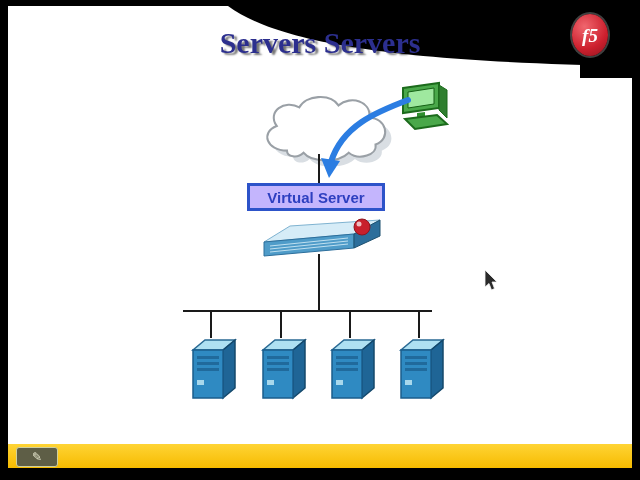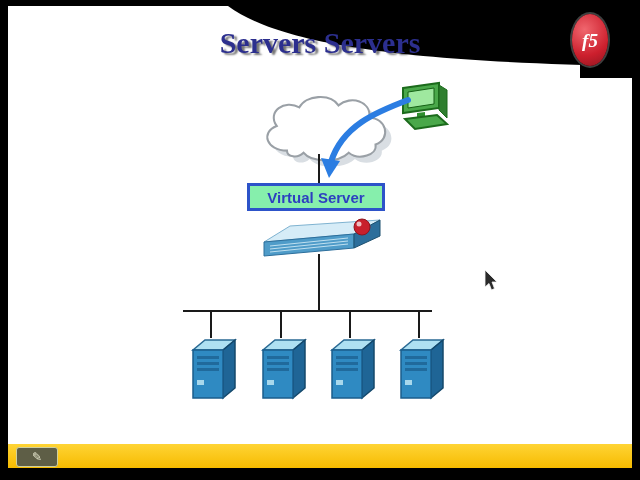--- a/index.html
+++ b/index.html
@@ -4,21 +4,21 @@
 <style>
   html,body{margin:0;padding:0;background:#000;}
   .stage{position:relative;width:640px;height:480px;background:#000;overflow:hidden;
          font-family:"Liberation Sans",sans-serif;}
   .slide{position:absolute;left:8px;top:6px;width:624px;height:462px;background:#ffffff;}
 
   
   .corner-curve{position:absolute;right:0;top:0;width:412px;height:72px;pointer-events:none;}
 
   
-  .logo{position:absolute;left:564px;top:8px;width:36px;height:52px;border-radius:50%;
+  .logo{position:absolute;left:564px;top:8px;width:36px;height:42px;border-radius:50%;
         background:radial-gradient(circle at 35% 30%, #f0666e, #cc1f2d 60%, #8e1620);
         display:flex;align-items:center;justify-content:center;
         box-shadow:0 0 0 2px rgba(255,255,255,0.25);}
   .logo span{color:#fff;font-family:"Liberation Serif",serif;font-style:italic;
              font-weight:bold;font-size:19px;line-height:1;}
 
   
   .title{position:absolute;left:152px;top:20px;width:320px;text-align:center;
          font-family:"Liberation Serif",serif;font-weight:bold;font-size:30px;
          color:#2c2f8e;text-shadow:3px 2px 2px rgba(0,0,0,0.55);z-index:5;}
@@ -26,21 +26,21 @@
   
   .cloud{position:absolute;left:244px;top:84px;width:140px;height:76px;}
   .cloud-label{position:absolute;left:252px;top:112px;width:96px;text-align:center;
                font-weight:bold;font-size:14px;color:#111;z-index:3;}
 
   
   .line{position:absolute;background:#1a1a1a;}
 
   
   .vs-box{position:absolute;left:239px;top:177px;width:138px;height:28px;
-          box-sizing:border-box;border:3px solid #2d53c9;background:#86efac;
+          box-sizing:border-box;border:3px solid #2d53c9;background:#c4b5fd;
           display:flex;align-items:center;justify-content:center;
           font-weight:bold;font-size:15px;color:#2d3fc0;z-index:2;}
 
   .appliance{position:absolute;left:250px;top:206px;width:128px;height:48px;}
   .computer{position:absolute;left:385px;top:74px;width:62px;height:62px;}
   .arrow{position:absolute;left:310px;top:84px;width:100px;height:100px;z-index:4;}
   .server{position:absolute;width:48px;height:68px;}
   .cursor{position:absolute;left:475px;top:263px;width:16px;height:22px;z-index:9;}
 
   

